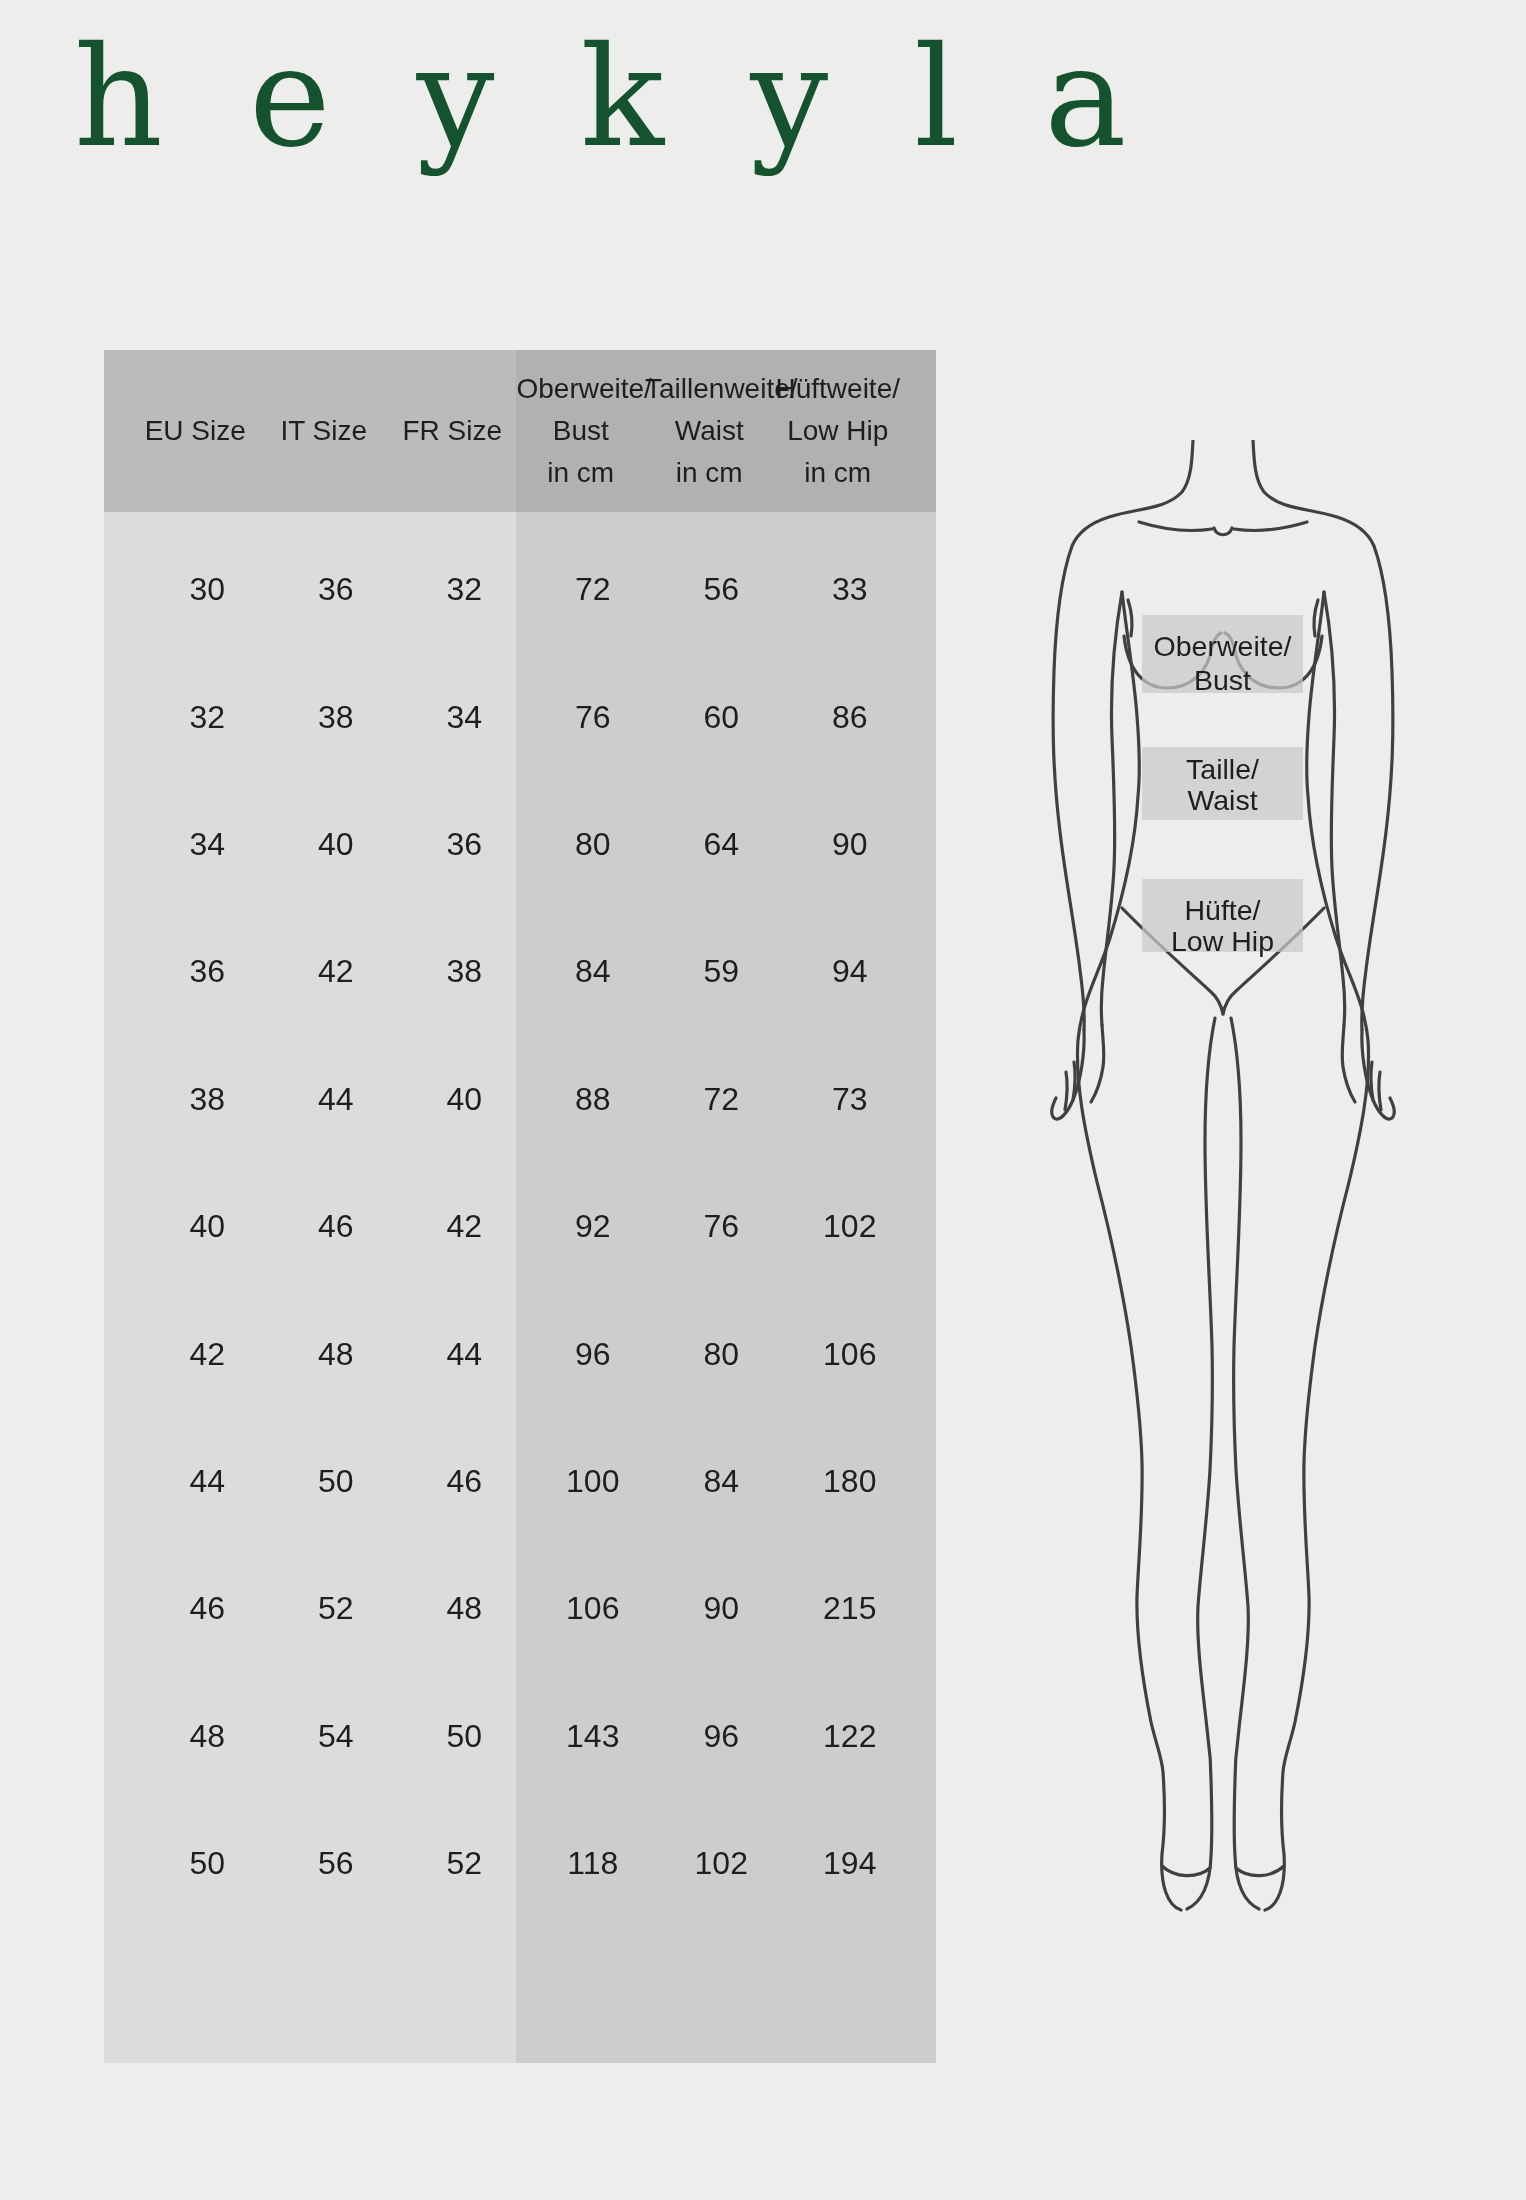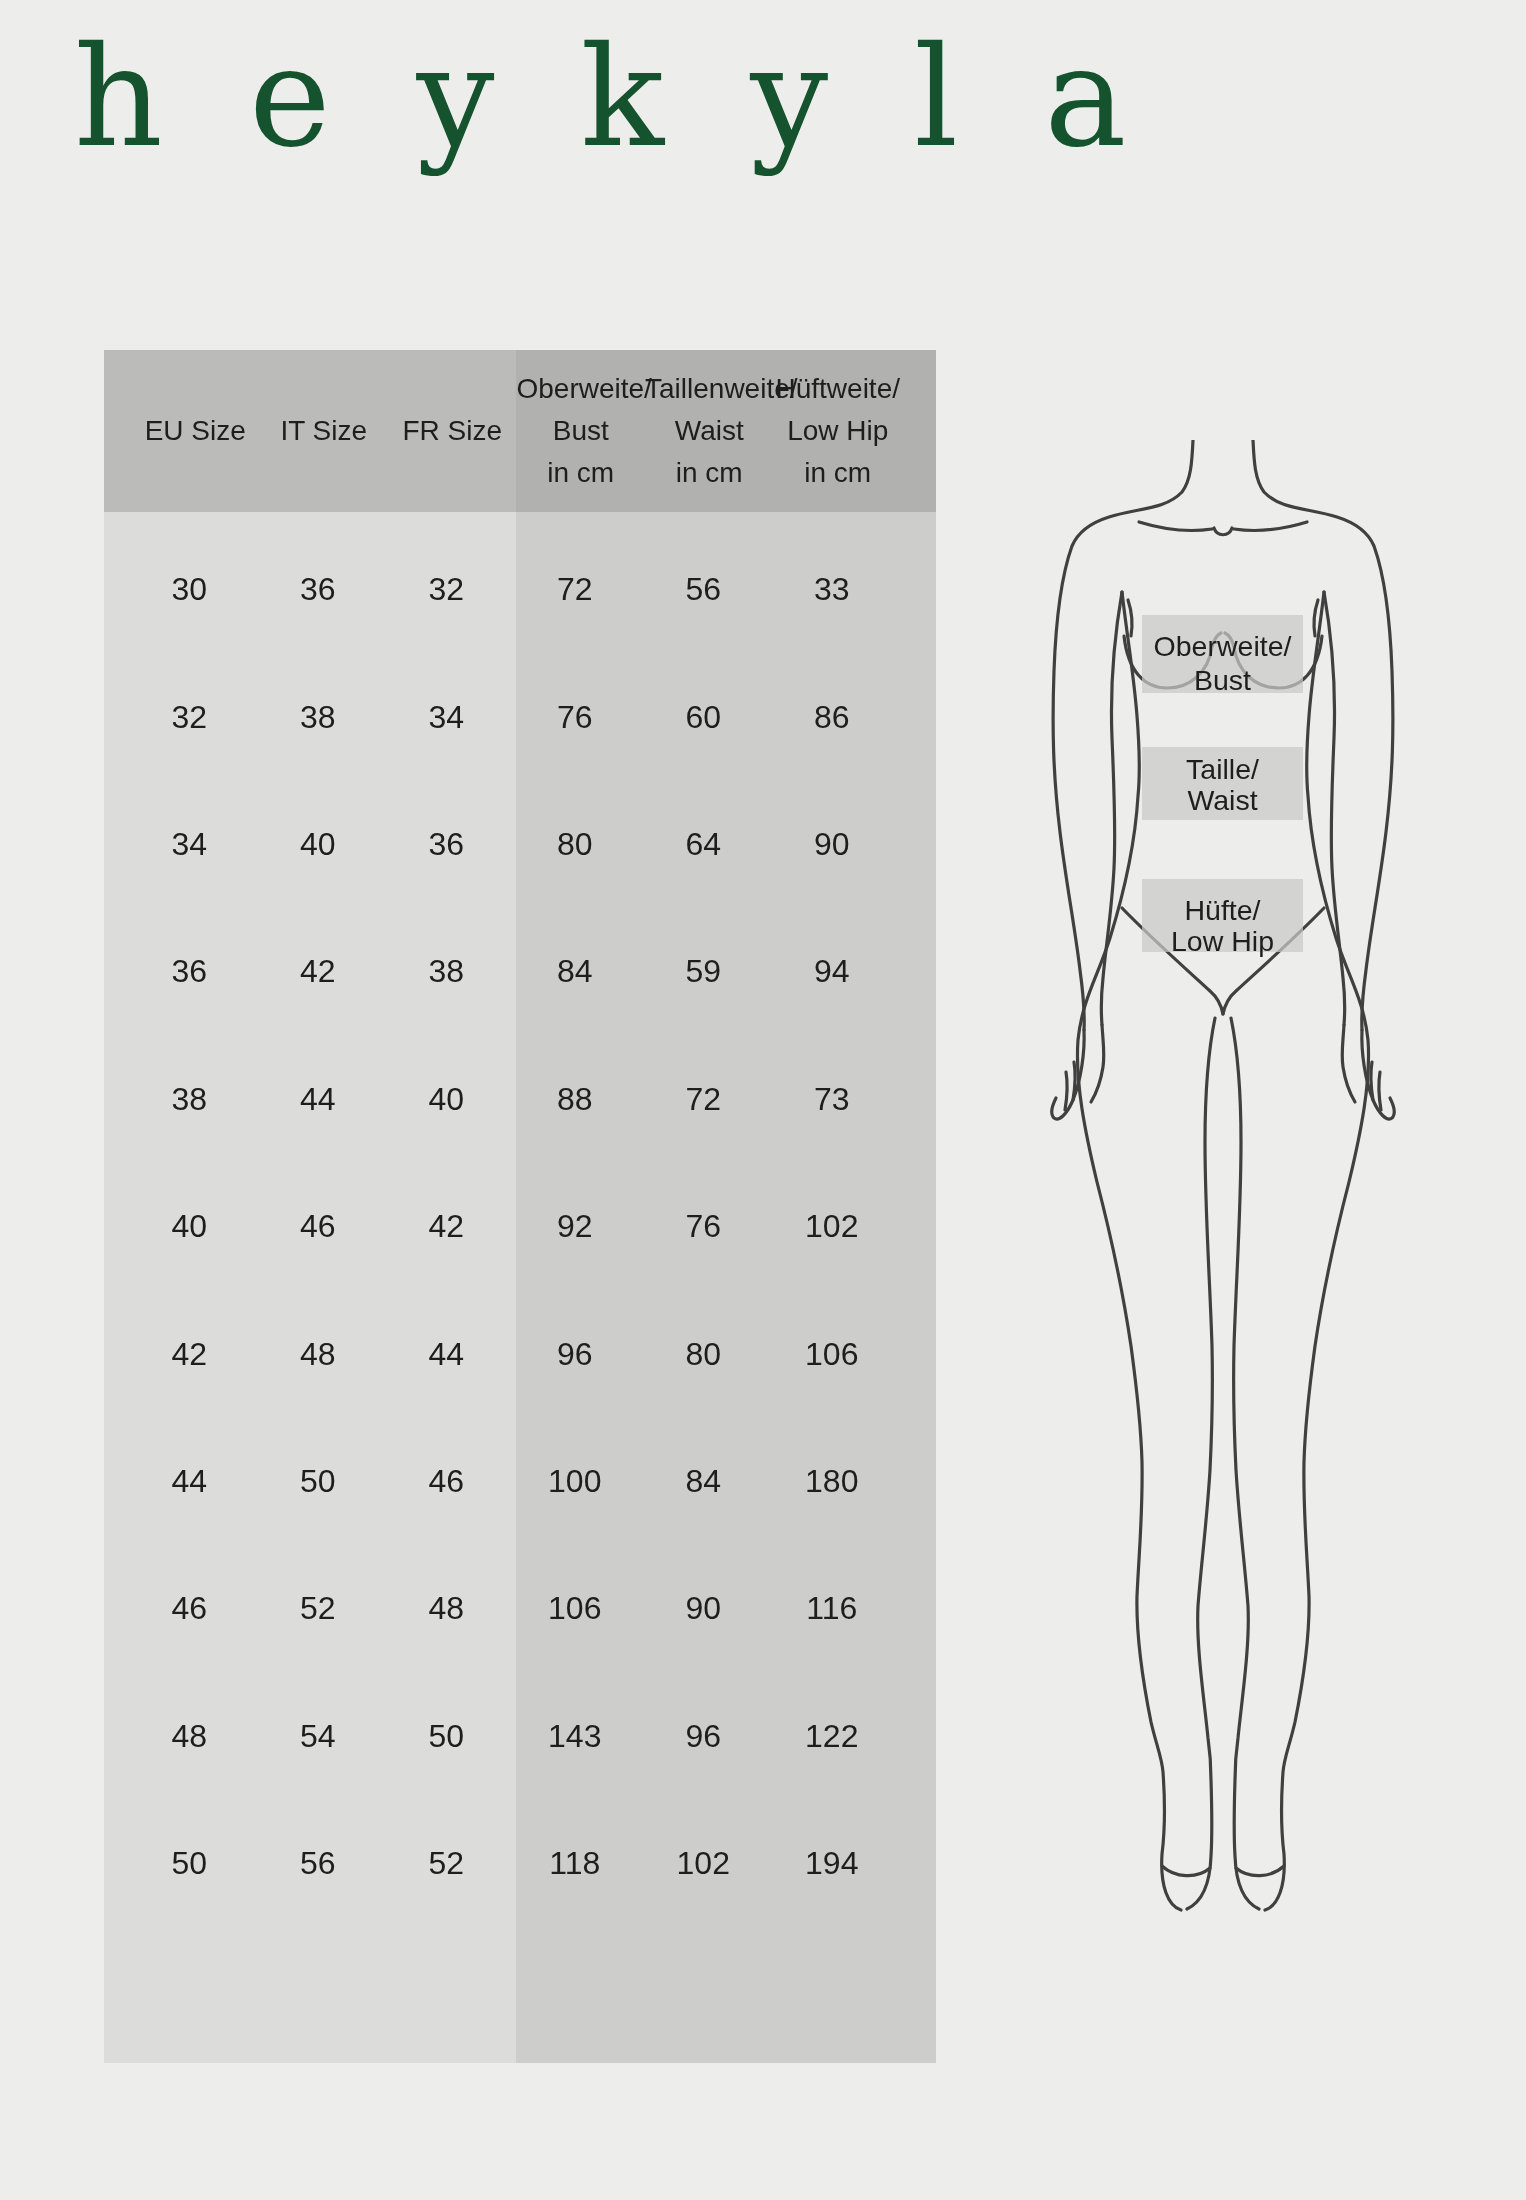--- a/index.html
+++ b/index.html
@@ -27,21 +27,21 @@
   .hrow{
     position:relative;display:grid;
     grid-template-columns:repeat(6,128.5px);
     padding-left:27px;height:162px;align-items:center;
   }
   .hcell{text-align:center;font-size:28px;white-space:nowrap;}
   .hcell.multi{display:flex;flex-direction:column;line-height:42px;}
   .trows{position:absolute;top:176px;left:0;width:100%;}
   .trow{
     display:grid;grid-template-columns:repeat(6,128.5px);
-    padding-left:21px;height:127.4px;align-items:center;
+    padding-left:39px;height:127.4px;align-items:center;
   }
   .tcell{text-align:center;font-size:32px;}
   .figure-wrap{position:absolute;left:1015px;top:440px;width:415px;height:1485px;}
   .figure-wrap svg{display:block;width:100%;height:100%;}
   .croquis{fill:none;stroke:#404040;stroke-width:3.2;stroke-linecap:round;stroke-linejoin:round;}
   .fig-label-box{fill:#c9c9c7;fill-opacity:0.72;}
   .fig-label-text{
     font-family:"Liberation Sans",sans-serif;font-size:28.5px;fill:#1e1e1e;
     text-anchor:middle;dominant-baseline:central;
   }
@@ -144,21 +144,21 @@
         <div class="tcell">100</div>
         <div class="tcell">84</div>
         <div class="tcell">180</div>
       </div>
       <div class="trow">
         <div class="tcell">46</div>
         <div class="tcell">52</div>
         <div class="tcell">48</div>
         <div class="tcell">106</div>
         <div class="tcell">90</div>
-        <div class="tcell">116</div>
+        <div class="tcell">215</div>
       </div>
       <div class="trow">
         <div class="tcell">48</div>
         <div class="tcell">54</div>
         <div class="tcell">50</div>
         <div class="tcell">143</div>
         <div class="tcell">96</div>
         <div class="tcell">122</div>
       </div>
       <div class="trow">

